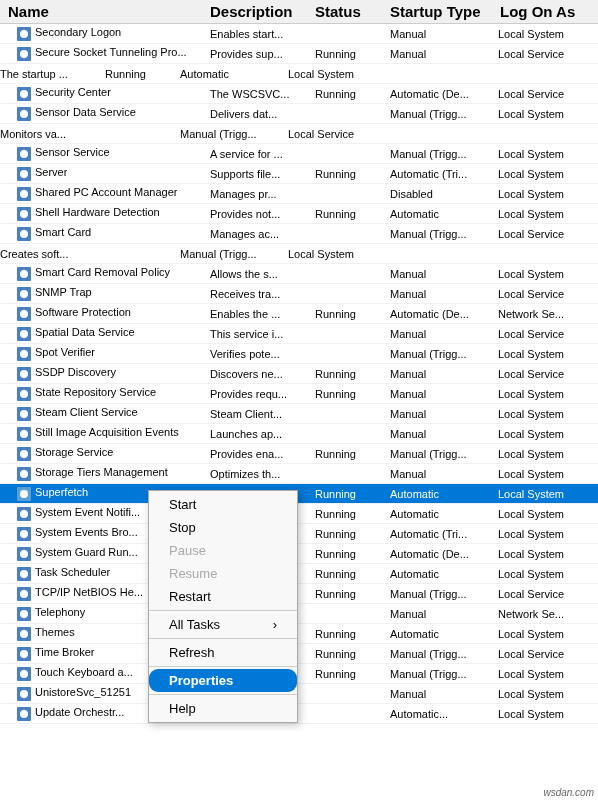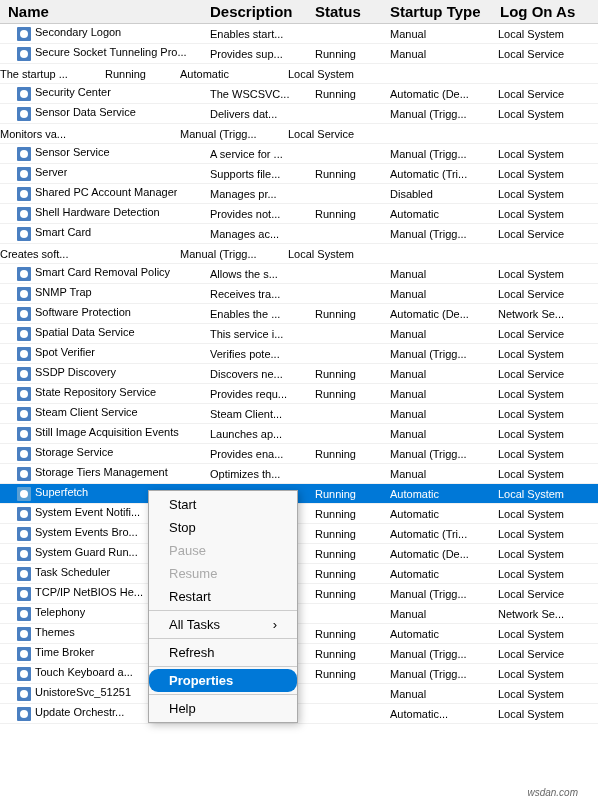--- a/index.html
+++ b/index.html
@@ -158,21 +158,21 @@
     }
 
     .menu-divider {
       border-top: 1px solid #ccc;
       margin: 2px 0;
     }
 
     .watermark {
       position: absolute;
       bottom: 4px;
-      right: 20px;
+      right: 4px;
       font-size: 10px;
       color: #666;
       font-style: italic;
     }
   </style>
 </head>
 <body>
 
 <div class="table-header">
   <div class="col-name">Name</div>

